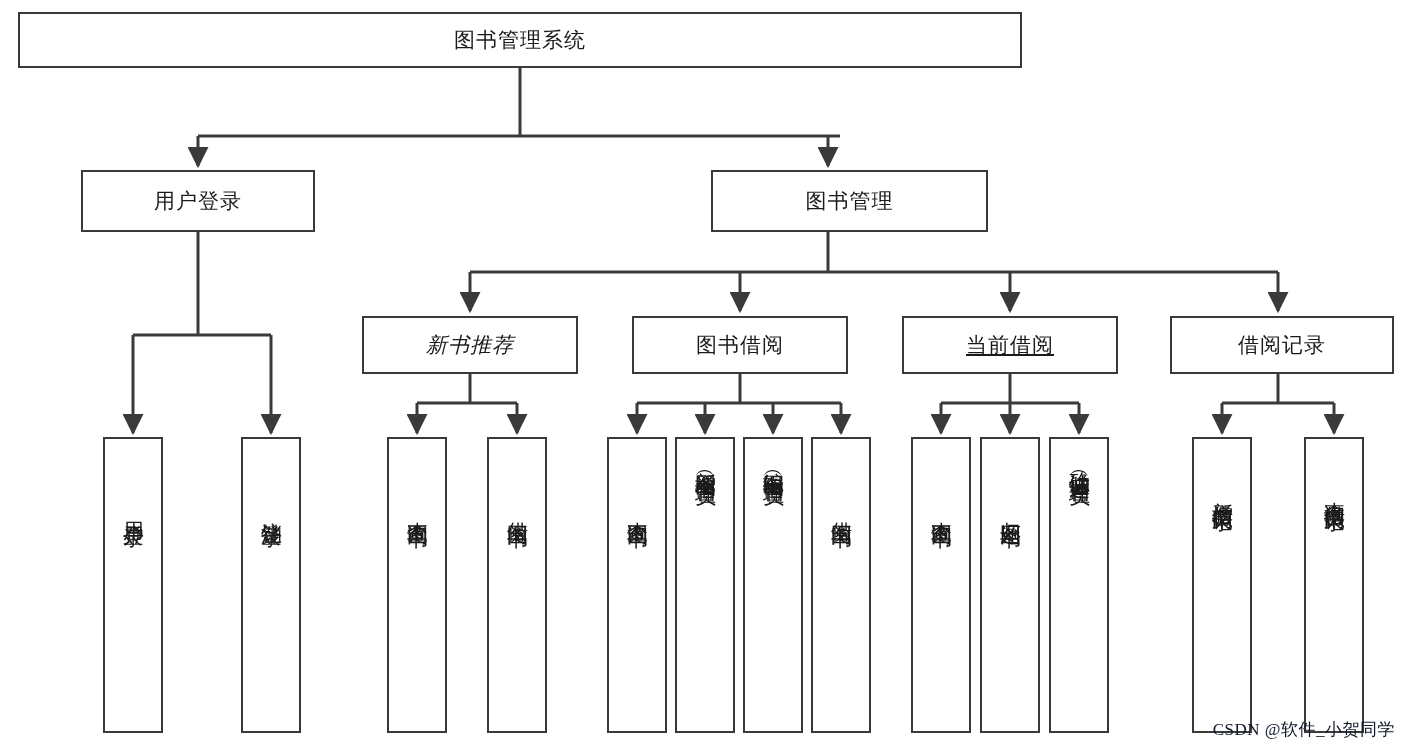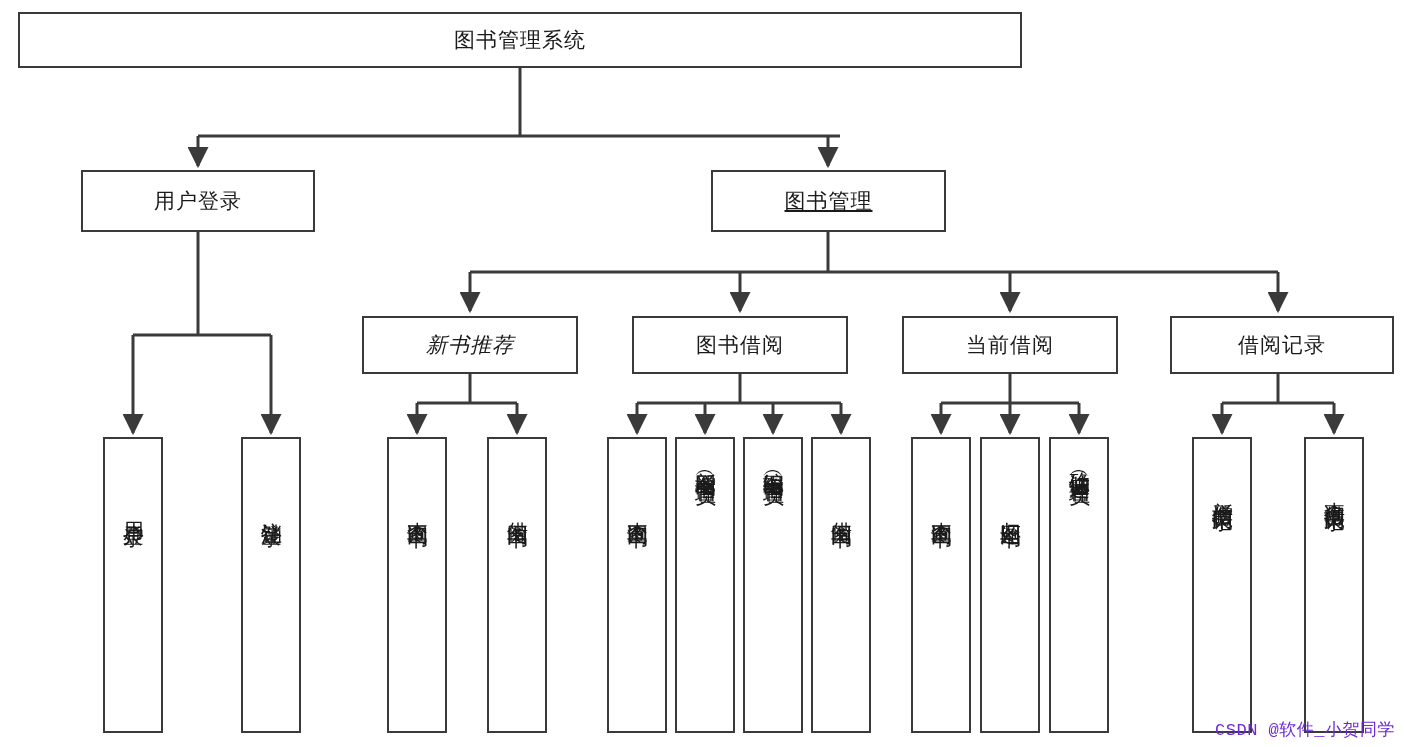--- a/index.html
+++ b/index.html
@@ -59,24 +59,24 @@
     margin-top: 6px;
   }
   .node.vert.midlow .vlabel {
     margin-top: 36px;
   }
   #watermark {
     position: absolute;
     right: 10px;
     bottom: 6px;
     font-size: 17px;
-    color: #6d28d9;
+    color: #0f172a;
     letter-spacing: 0.5px;
     white-space: nowrap;
-    font-family: Liberation Mono, monospace;
+    font-family: Liberation Serif, serif;
     text-align: right;
   }
 </style>
 </head>
 <body>
 
 <div id="canvas">
 
   <svg id="edges" viewBox="0 0 1405 747">
     <defs>
@@ -128,31 +128,31 @@
     </g>
   </svg>
 
   <div class="node horiz" style="left:18px; top:12px; width:1004px; height:56px;">
     <span>图书管理系统</span>
   </div>
 
   <div class="node horiz" style="left:81px; top:170px; width:234px; height:62px;">
     <span>用户登录</span>
   </div>
-  <div class="node horiz" style="left:711px; top:170px; width:235px; height:62px;text-decoration:underline;">
+  <div class="node horiz" style="left:711px; top:170px; width:277px; height:62px;">
     <span>图书管理</span>
   </div>
 
   <div class="node horiz" style="left:362px; top:316px; width:216px; height:58px;font-style:italic;">
     <span>新书推荐</span>
   </div>
   <div class="node horiz" style="left:632px; top:316px; width:216px; height:58px;font-family:Liberation Mono, monospace;">
     <span>图书借阅</span>
   </div>
-  <div class="node horiz" style="left:902px; top:316px; width:216px; height:58px;">
+  <div class="node horiz" style="left:902px; top:316px; width:216px; height:58px;text-decoration:underline;">
     <span>当前借阅</span>
   </div>
   <div class="node horiz" style="left:1170px; top:316px; width:224px; height:58px;">
     <span>借阅记录</span>
   </div>
 
   <div class="node vert mid" style="left:103px; top:437px; width:60px; height:296px;">
     <span class="vlabel">用户登录</span>
   </div>
   <div class="node vert mid" style="left:241px; top:437px; width:60px; height:296px;">

